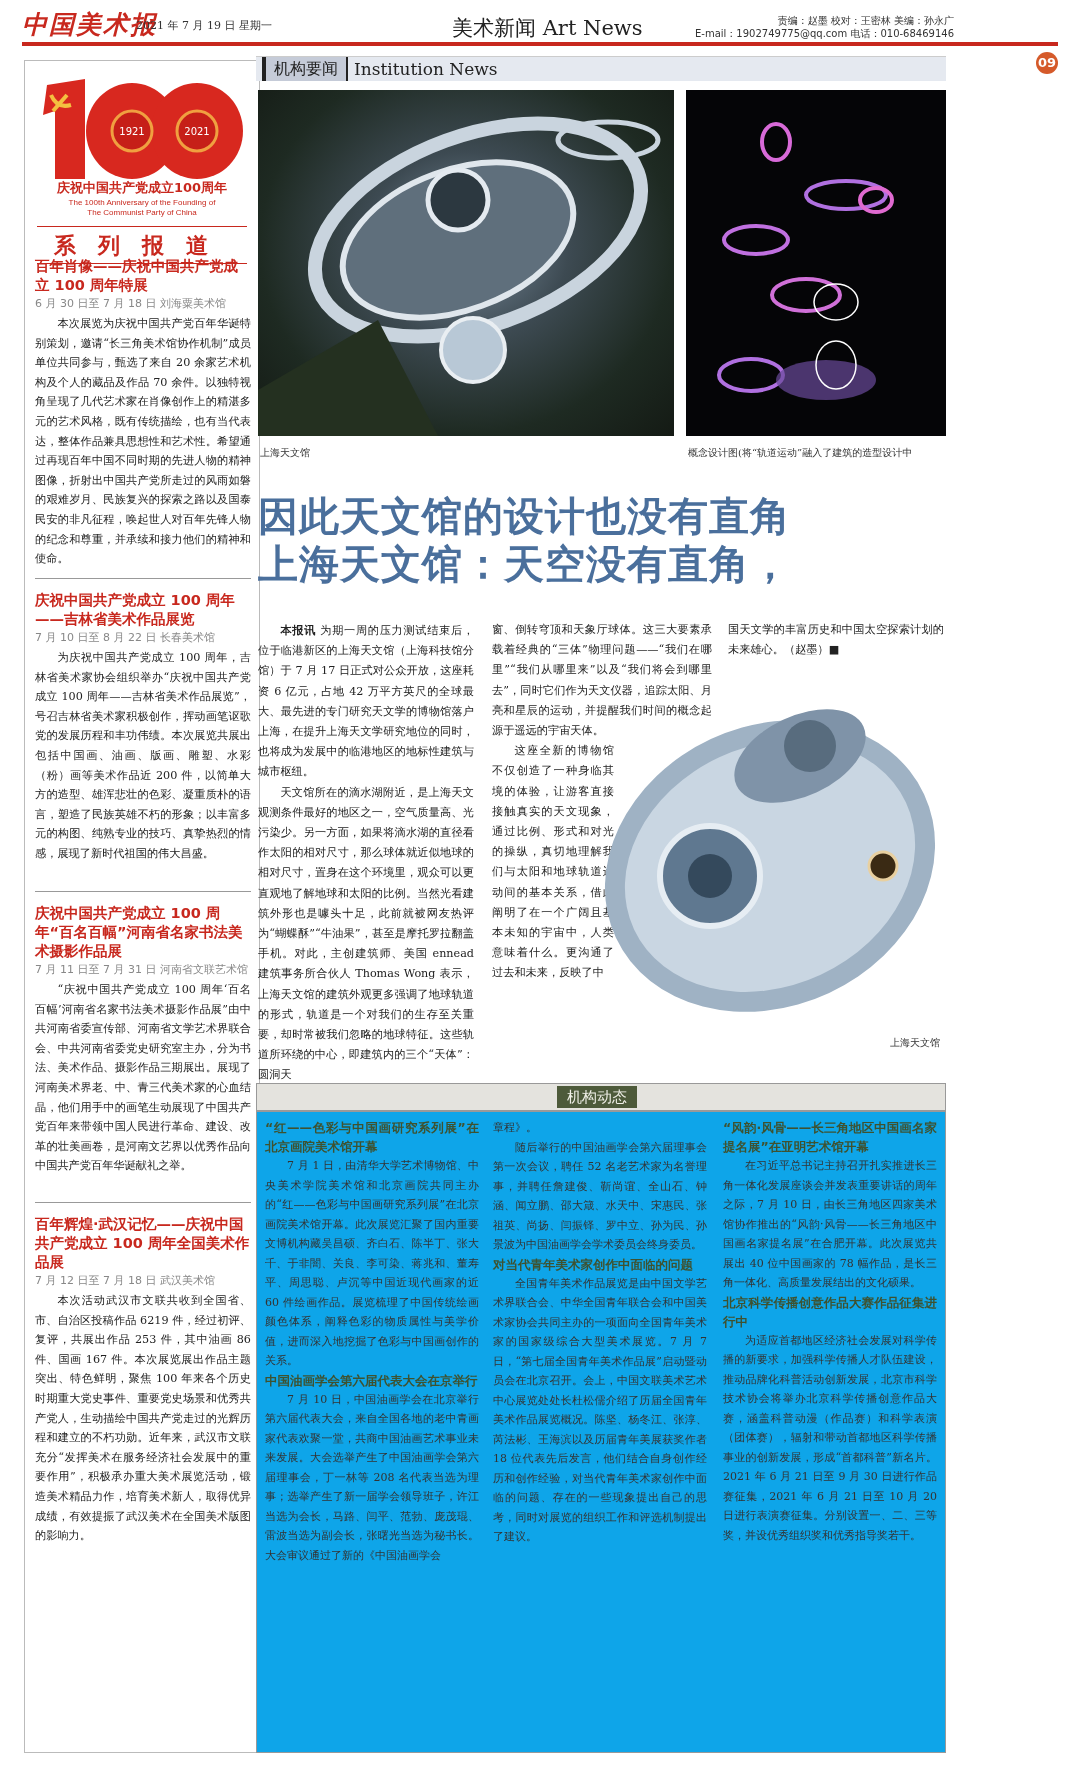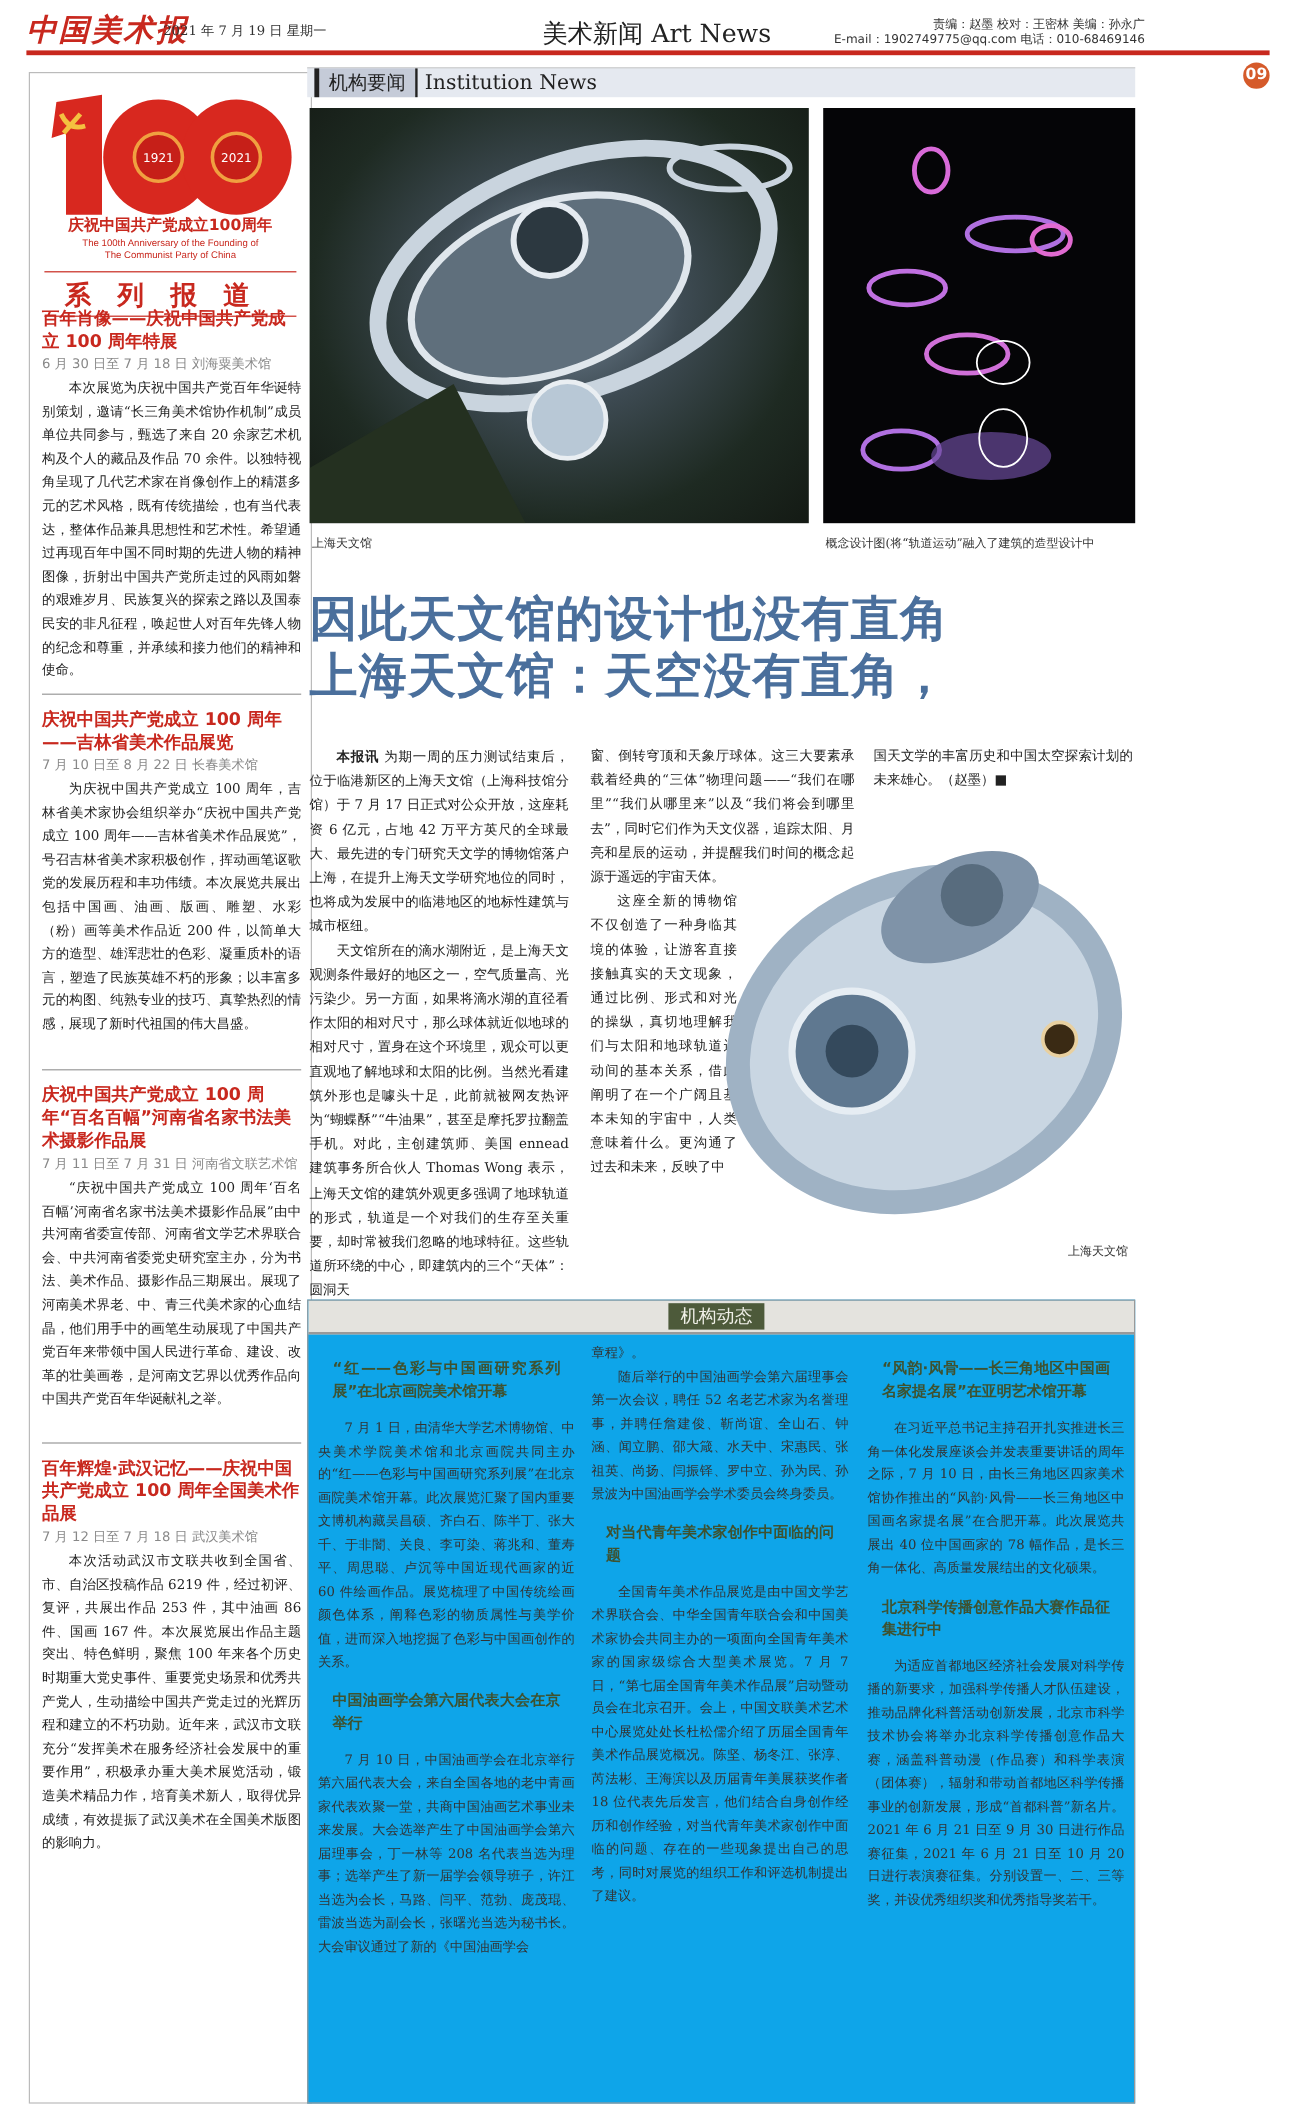--- a/index.html
+++ b/index.html
@@ -36,21 +36,21 @@
   
   .col{position:absolute;font-size:11.2px;line-height:20.2px;text-align:justify;color:#222;}
   .col p{margin:0;text-indent:2em;}
   .col b{font-weight:bold;}
   #photo-bottom{left:580px;top:676px;width:360px;height:350px;}
   
   #dyn-box{left:256px;top:1083px;width:690px;height:670px;background:#0ea5e9;border:1px solid #999;box-sizing:border-box;}
   #dyn-header{position:absolute;left:0;top:0;width:100%;height:26px;border-bottom:2px solid #999;background:#e4e3de;}
   #dyn-tag{position:absolute;left:300px;top:2px;padding:0 10px;height:22px;background:#4d5a3a;color:#f0f0e8;font-size:15px;line-height:22px;font-family:"DejaVu Sans",sans-serif;}
   .dcol{position:absolute;top:34px;width:214px;font-size:11px;line-height:19.5px;text-align:justify;color:#333;}
-  .dcol h4{margin:12px;color:#3e5230;font-size:12.5px;line-height:19px;font-weight:bold;font-family:"DejaVu Sans",sans-serif;}
+  .dcol h4{margin:0;color:#3e5230;font-size:12.5px;line-height:19px;font-weight:bold;font-family:"DejaVu Sans",sans-serif;}
   .dcol p{margin:0;text-indent:2em;}
   .dcol p.noindent{text-indent:0;}
 </style>
 </head>
 <body>
 
 <div class="abs" id="masthead">中国美术报</div>
 <div class="abs" id="date">2021 年 7 月 19 日  星期一</div>
 <div class="abs" id="section-title">
   <span>美术新闻</span>

